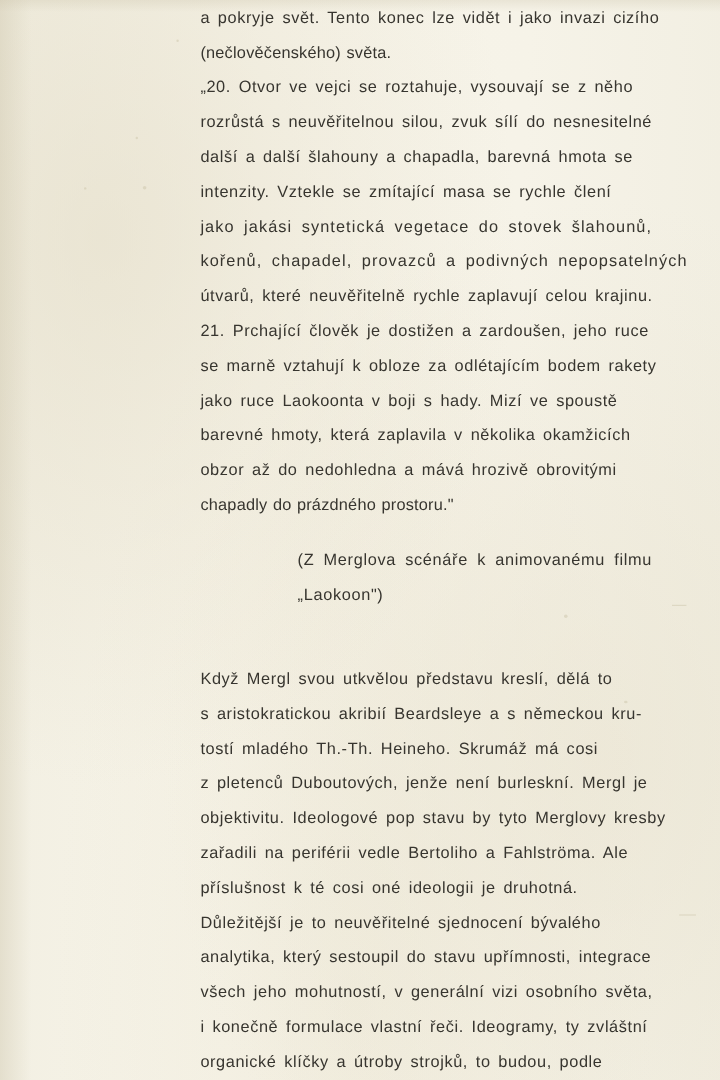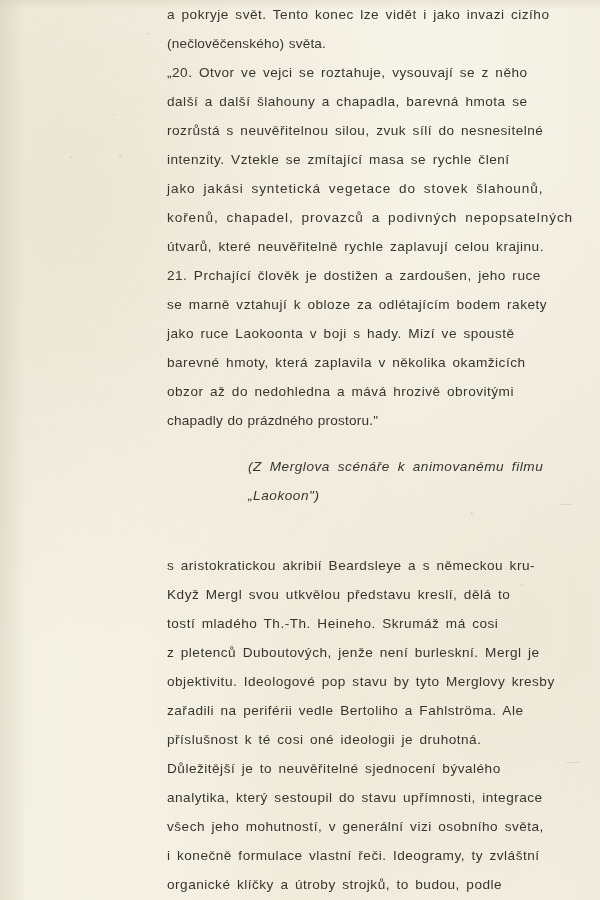--- a/index.html
+++ b/index.html
@@ -77,21 +77,21 @@
   }
 
   
   .gap-sm { height: 17px; }
   .gap-lg { height: 41px; }
 
   
   .attrib {
     padding-left: 81px;
   }
-  .attrib .line { letter-spacing: .55px; word-spacing: 3.4px; font-style: italic; }
+  .attrib .line { letter-spacing: .55px; word-spacing: 3.4px; }
 
   
   .speck {
     position: absolute;
     background: #cfc8ae;
     border-radius: 50%;
     opacity: .55;
     pointer-events: none;
   }
 </style>
@@ -112,22 +112,22 @@
 
   <div class="textblock">
 
     <div>
       <div class="line just2">a pokryje svět. Tento konec lze vidět i jako invazi cizího</div>
       <div class="line">(nečlověčenského) světa.</div>
     </div>
 
     <div>
       <div class="line just2">„20. Otvor ve vejci se roztahuje, vysouvají se z něho</div>
+      <div class="line just2">rozrůstá s neuvěřitelnou silou, zvuk sílí do nesnesitelné</div>
       <div class="line just2">další a další šlahouny a chapadla, barevná hmota se</div>
-      <div class="line just2">rozrůstá s neuvěřitelnou silou, zvuk sílí do nesnesitelné</div>
       <div class="line just2">intenzity. Vztekle se zmítající masa se rychle člení</div>
       <div class="line just">jako jakási syntetická vegetace do stovek šlahounů,</div>
       <div class="line just">kořenů, chapadel, provazců a podivných nepopsatelných</div>
       <div class="line just2">útvarů, které neuvěřitelně rychle zaplavují celou krajinu.</div>
       <div class="line just2">21. Prchající člověk je dostižen a zardoušen, jeho ruce</div>
       <div class="line just2">se marně vztahují k obloze za odlétajícím bodem rakety</div>
       <div class="line just2">jako ruce Laokoonta v boji s hady. Mizí ve spoustě</div>
       <div class="line just2">barevné hmoty, která zaplavila v několika okamžicích</div>
       <div class="line just2">obzor až do nedohledna a mává hrozivě obrovitými</div>
       <div class="line">chapadly do prázdného prostoru."</div>
@@ -136,22 +136,22 @@
     <div class="gap-sm"></div>
 
     <div class="attrib">
       <div class="line">(Z Merglova scénáře k animovanému filmu</div>
       <div class="line">„Laokoon")</div>
     </div>
 
     <div class="gap-lg"></div>
 
     <div>
+      <div class="line just2">Když Mergl svou utkvělou představu kreslí, dělá to</div>
       <div class="line just2">s aristokratickou akribií Beardsleye a s německou kru-</div>
-      <div class="line just2">Když Mergl svou utkvělou představu kreslí, dělá to</div>
       <div class="line just2">tostí mladého Th.-Th. Heineho. Skrumáž má cosi</div>
       <div class="line just2">z pletenců Duboutových, jenže není burleskní. Mergl je</div>
       <div class="line just2">objektivitu. Ideologové pop stavu by tyto Merglovy kresby</div>
       <div class="line just2">zařadili na periférii vedle Bertoliho a Fahlströma. Ale</div>
       <div class="line just2">příslušnost k té cosi oné ideologii je druhotná.</div>
       <div class="line just2">Důležitější je to neuvěřitelné sjednocení bývalého</div>
       <div class="line just2">analytika, který sestoupil do stavu upřímnosti, integrace</div>
       <div class="line just2">všech jeho mohutností, v generální vizi osobního světa,</div>
       <div class="line just2">i konečně formulace vlastní řeči. Ideogramy, ty zvláštní</div>
       <div class="line just2">organické klíčky a útroby strojků, to budou, podle</div>

